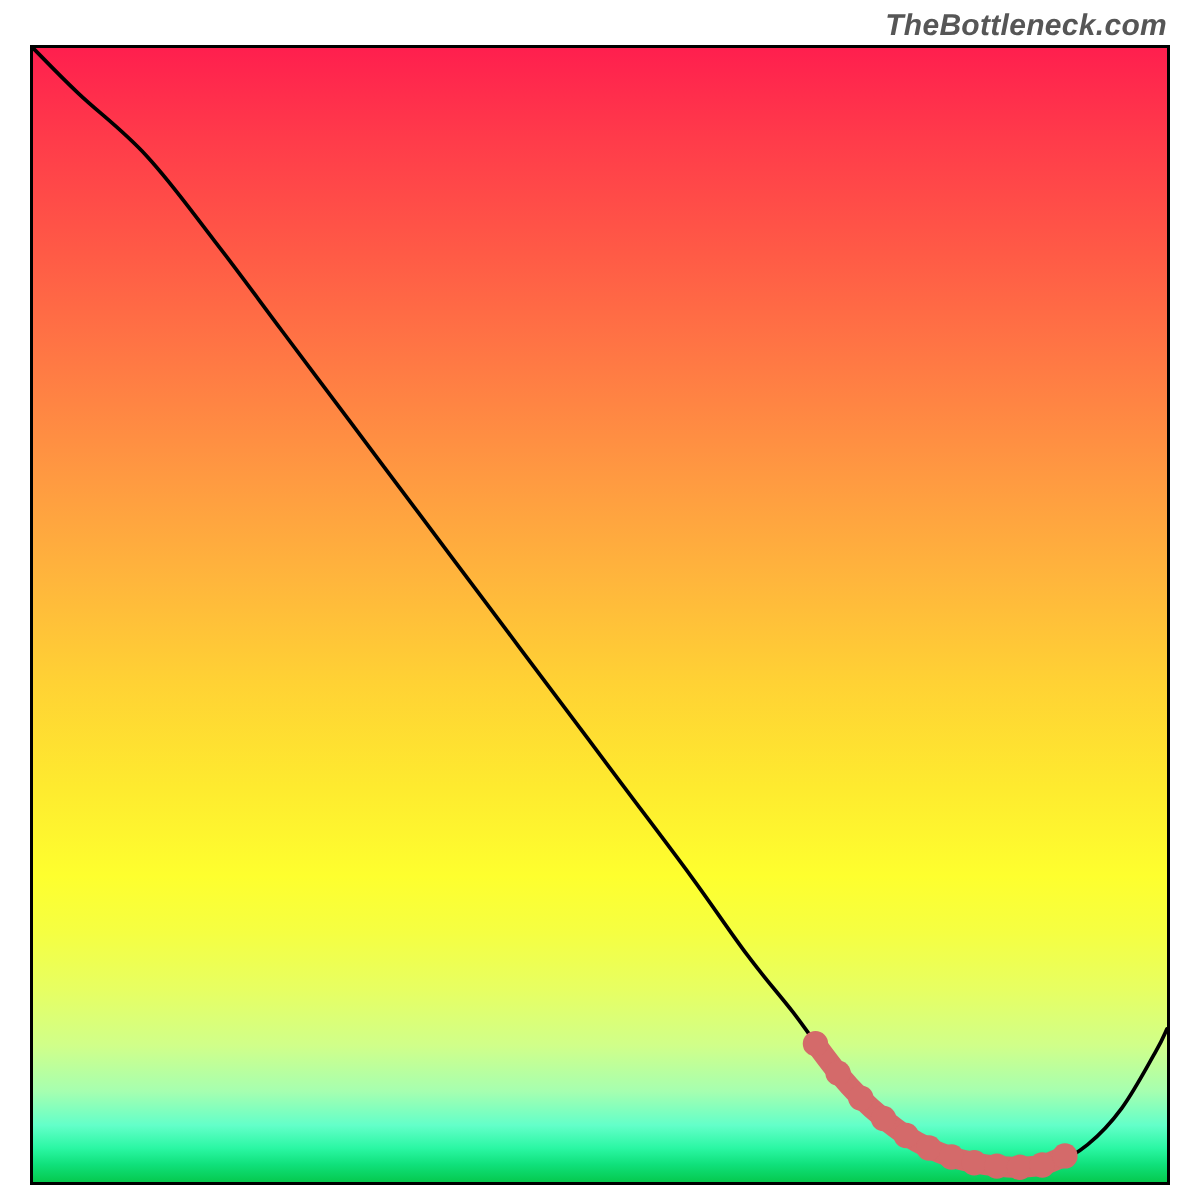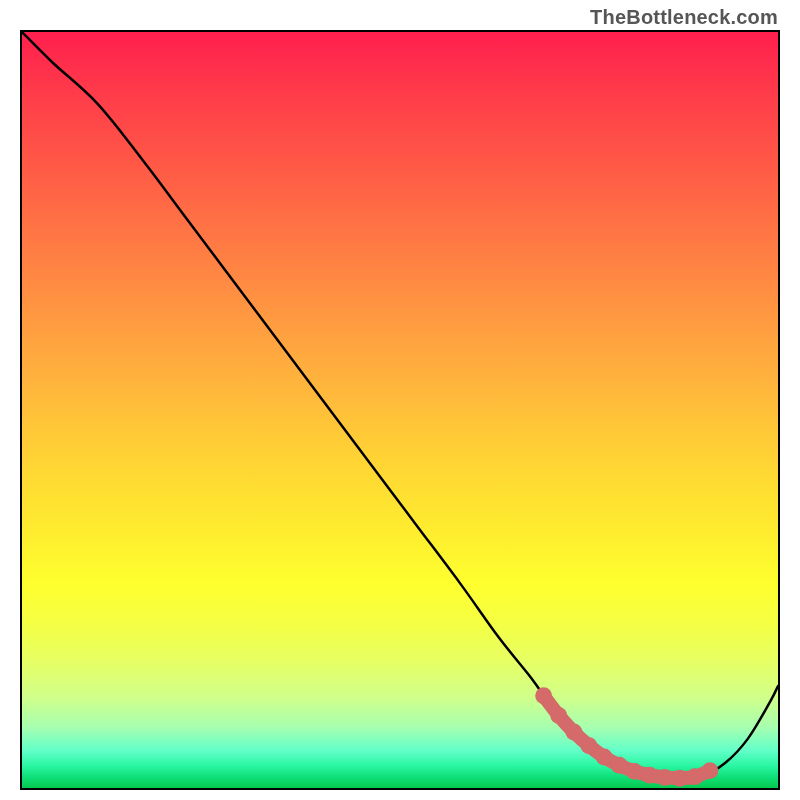--- a/index.html
+++ b/index.html
@@ -27,20 +27,21 @@
   }
   .watermark {
     position: absolute;
     top: 6px;
     right: 22px;
     font-family: Arial, Helvetica, sans-serif;
     font-size: 20px;
     font-weight: 600;
     color: #565656;
     letter-spacing: 0.2px;
+    font-style: italic;
   }
   .gradient-bg {
     position: absolute;
     inset: 0;
     background: linear-gradient(to bottom,
       #ff1f4e 0%,
       #ff3b4a 8%,
       #ff5a46 18%,
       #ff7a44 28%,
       #ff9a41 38%,

